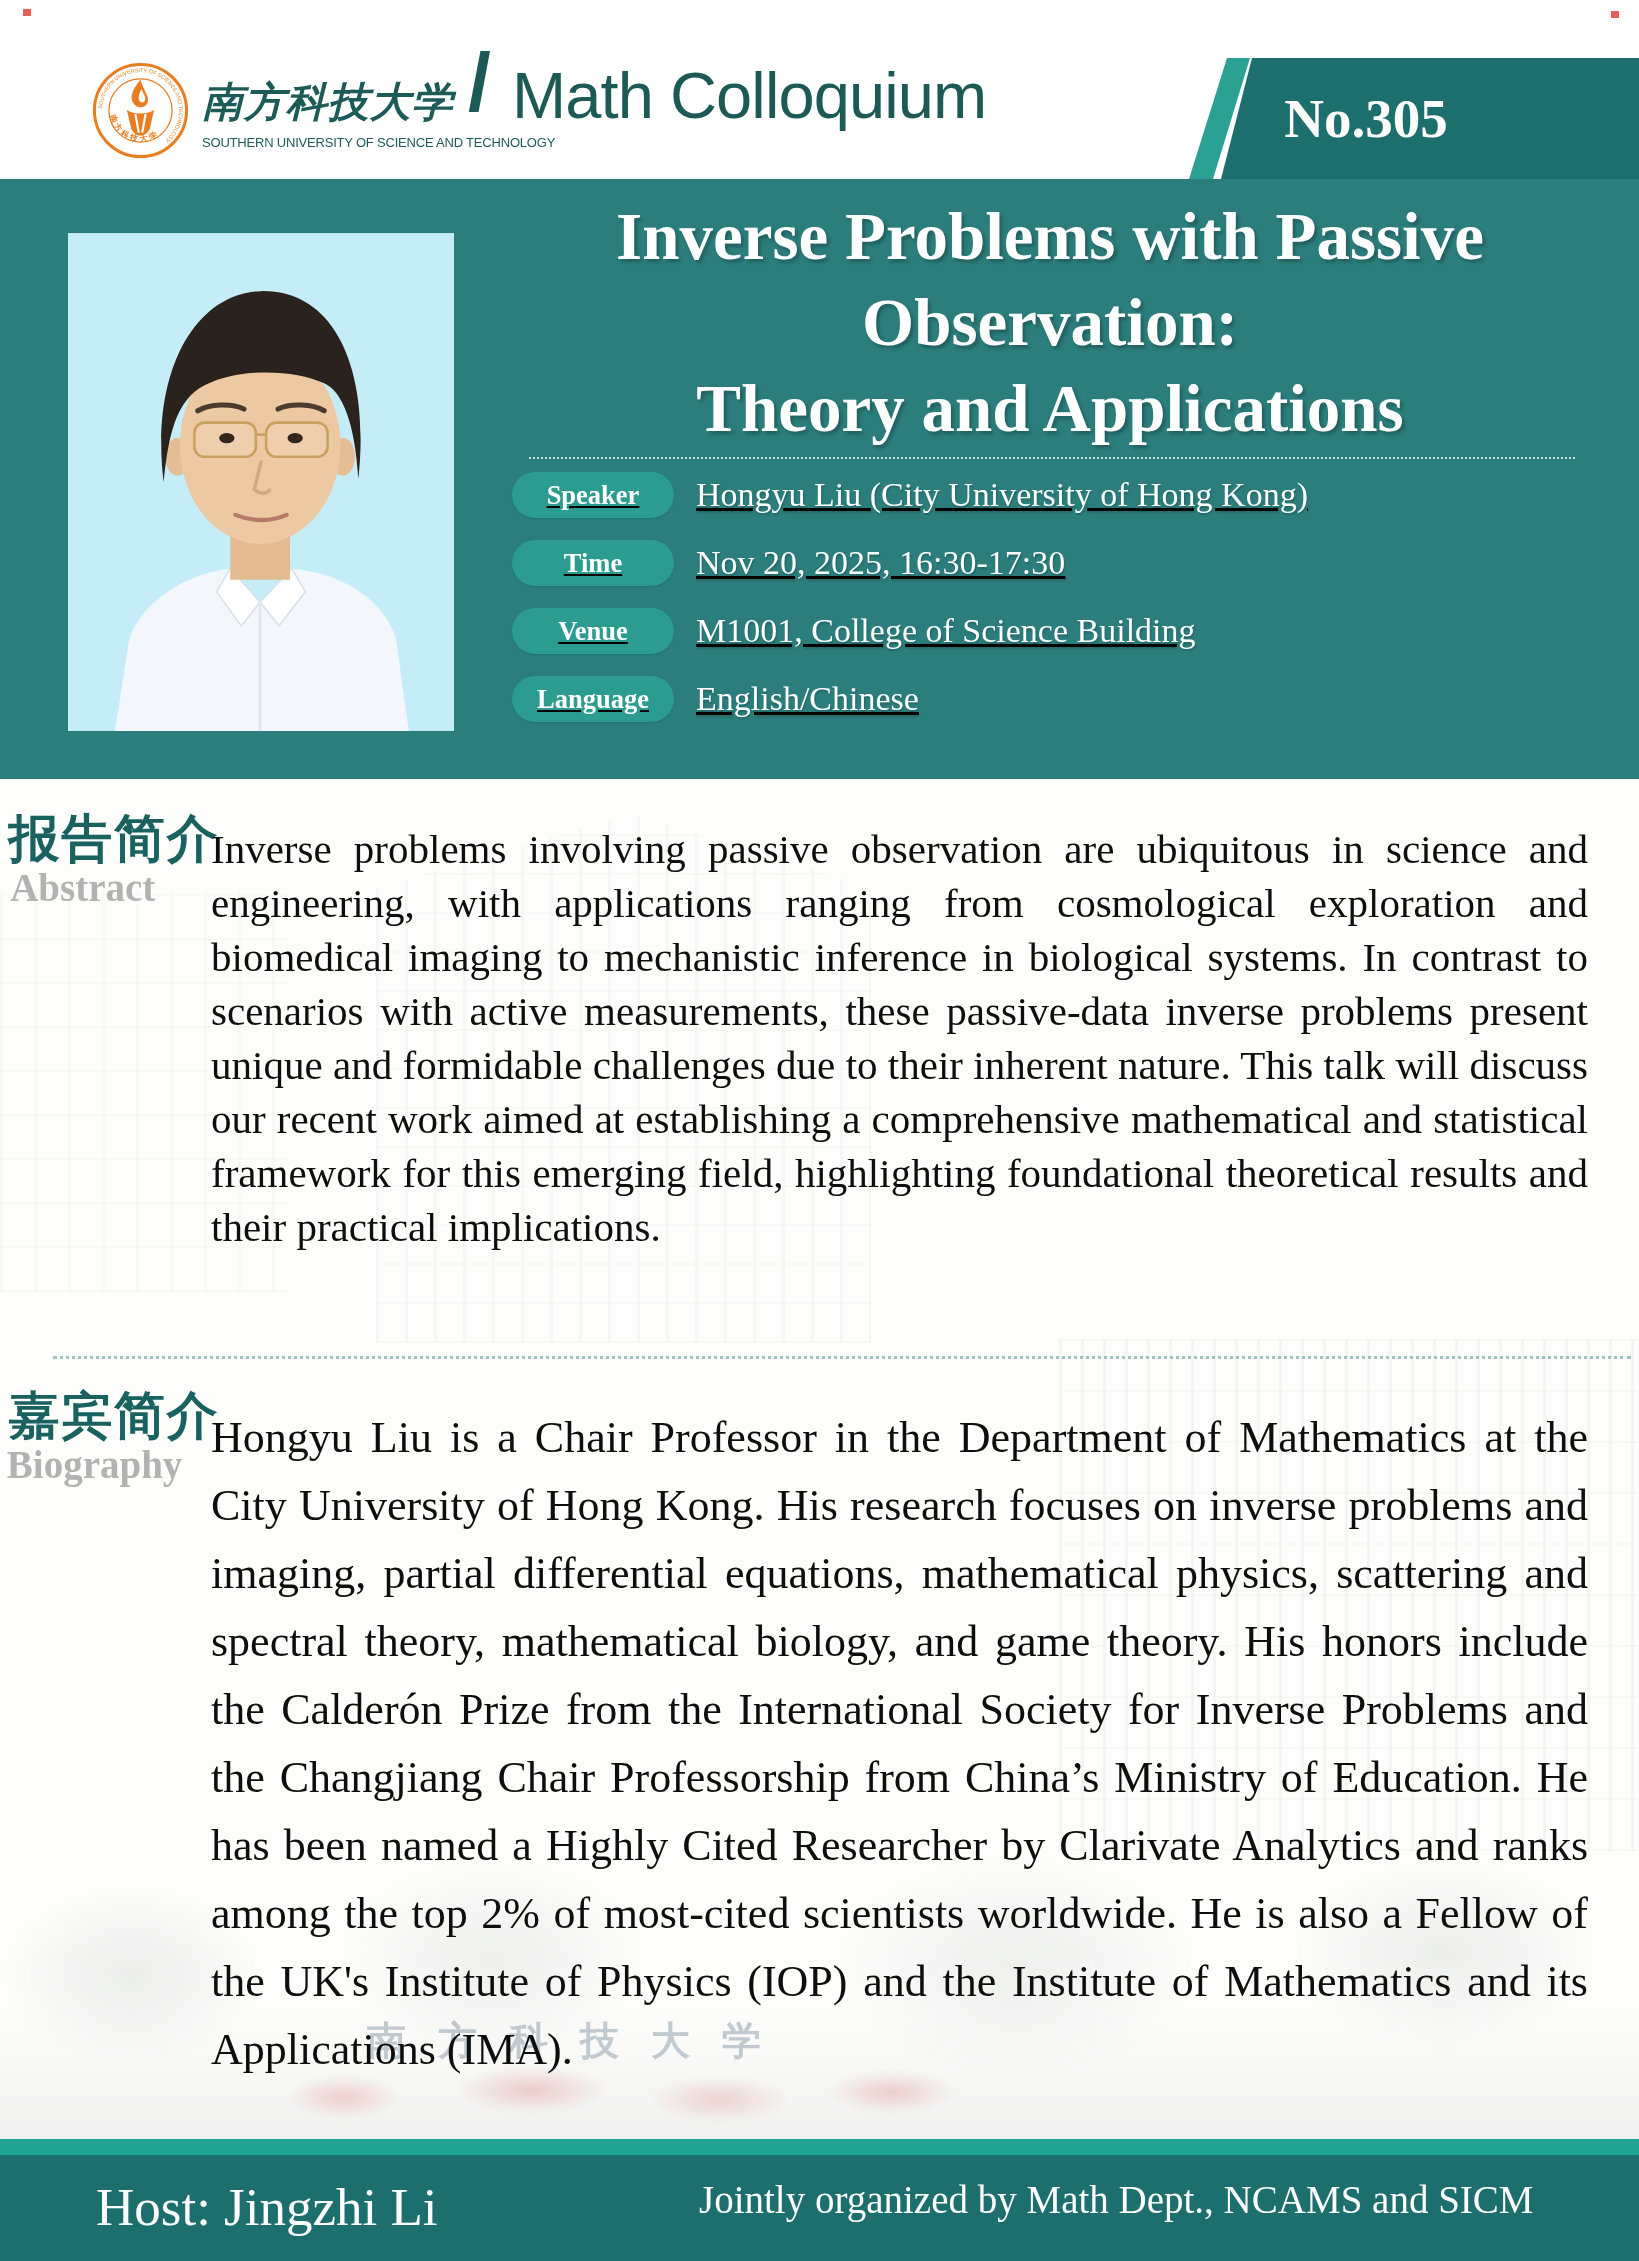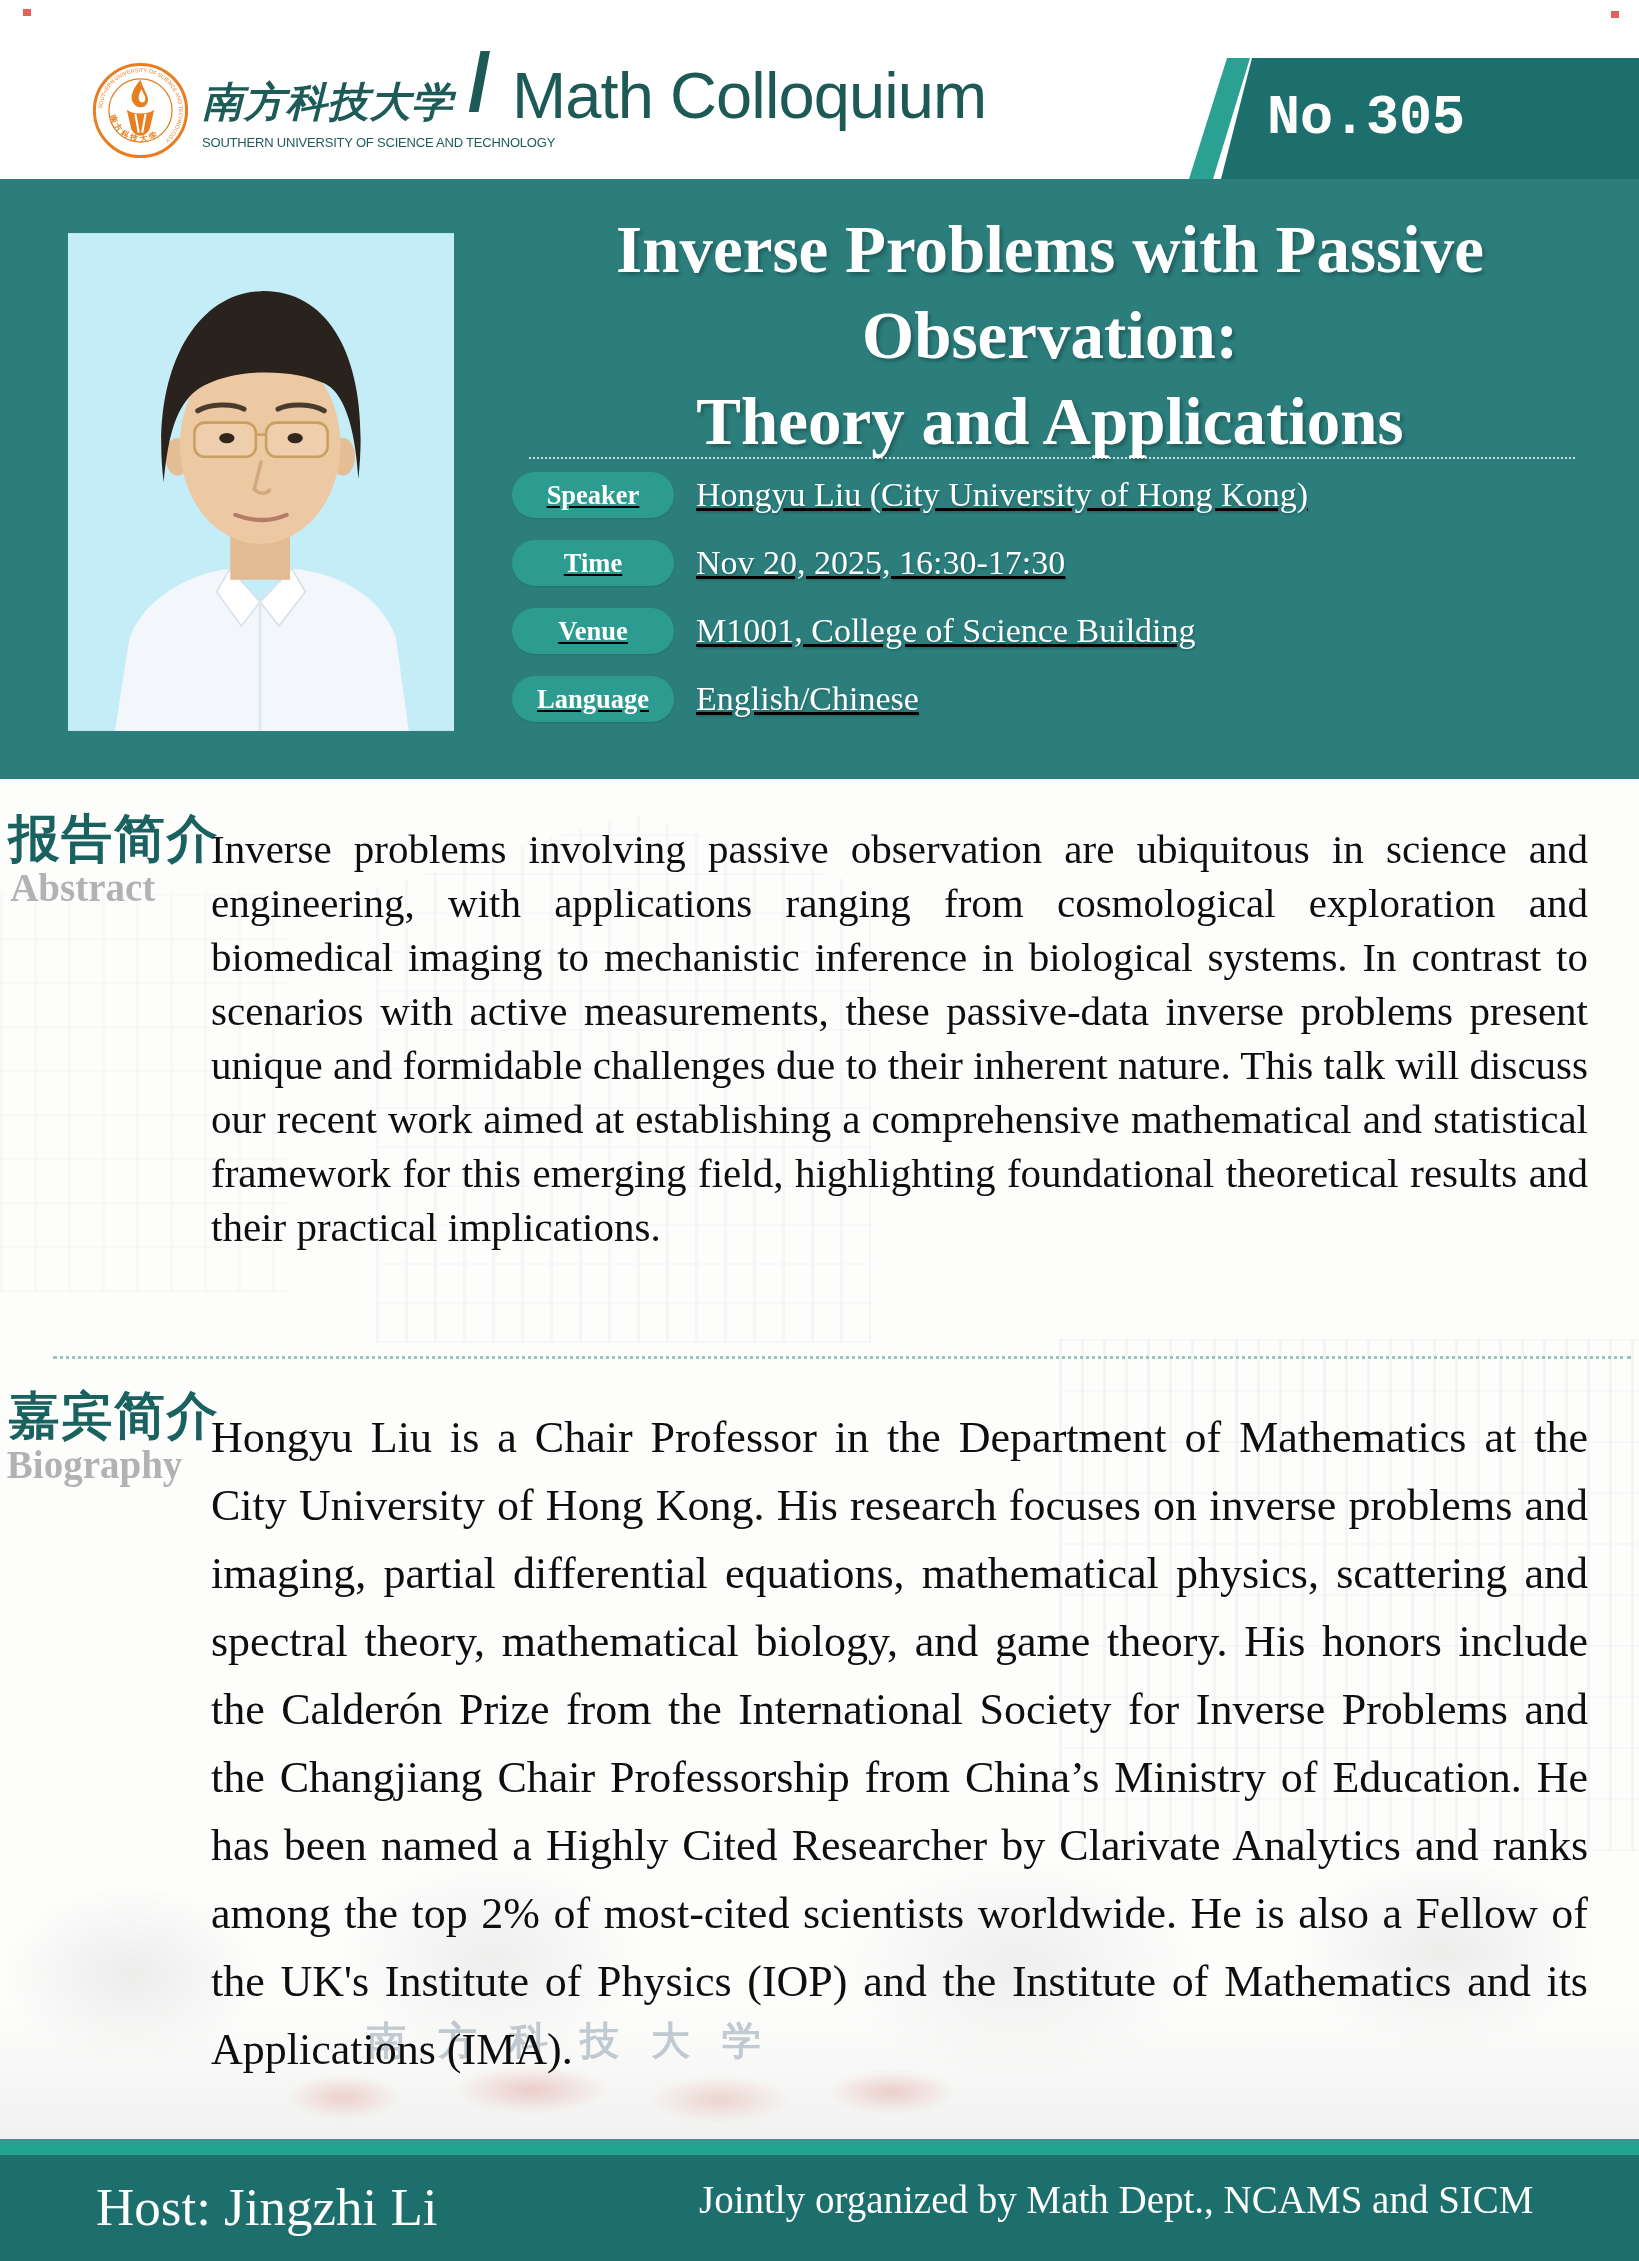--- a/index.html
+++ b/index.html
@@ -18,30 +18,30 @@
   .uni-names{position:absolute;left:202px;top:75px;}
   .uni-zh{font-family:"Liberation Serif",serif;font-weight:bold;font-size:41px;letter-spacing:0.9px;color:#1d5b59;font-style:italic;}
   .uni-en{font-family:"Liberation Sans",sans-serif;font-size:13px;letter-spacing:-0.2px;color:#1d5b59;margin-top:5.1px;}
   .hdr-slash{position:absolute;left:468px;top:41px;font-family:"Liberation Sans",sans-serif;
     font-weight:bold;font-size:82px;line-height:82px;color:#1d5a56;}
   .hdr-title{position:absolute;left:512px;top:60px;font-family:"Liberation Sans",sans-serif;
     font-weight:normal;font-size:65px;line-height:72px;letter-spacing:-0.9px;color:#1d5a56;}
   .badge-stripe{position:absolute;left:1189px;top:58px;width:61px;height:121px;background:#2aa193;
     clip-path:polygon(38px 0,61px 0,24px 100%,0 100%);}
   .badge{position:absolute;left:1221px;top:58px;width:418px;height:121px;background:#1c6f6d;
-    clip-path:polygon(31px 0,100% 0,100% 100%,0 100%);font-family:Liberation Mono, monospace;}
+    clip-path:polygon(31px 0,100% 0,100% 100%,0 100%);}
   .badge span{display:block;text-align:center;line-height:121px;padding-right:128px;
     font-weight:bold;font-size:55px;color:#fdfdfc;}
 
   
   .hero{position:absolute;left:0;top:179px;width:1640px;height:600px;background:#2b7e7c;z-index:2;}
   .photo{position:absolute;left:68px;top:54px;width:386px;height:498px;}
   .talk-title{position:absolute;left:461px;top:13.7px;width:1178px;text-align:center;
     color:#ffffff;font-weight:bold;font-size:67px;line-height:86px;
-    text-shadow:2.6px 2.6px 3.4px rgba(15,45,45,.38);margin-top:13px;}
+    text-shadow:2.6px 2.6px 3.4px rgba(15,45,45,.38);}
   .info-sep{position:absolute;left:529px;top:278px;width:1046px;height:0;
     border-top:2.6px dotted rgba(255,255,255,.75);}
   .info-rows{position:absolute;left:512px;top:293px;text-decoration:underline;}
   .info-row{display:flex;align-items:center;height:46px;margin-bottom:22px;}
   .pill{width:162px;height:46px;border-radius:23px;background:#2d9c90;
     color:#ffffff;font-weight:bold;font-size:26.5px;text-align:center;line-height:46px;
     box-shadow:0 0.9px 1.7px rgba(0,40,40,.15);}
   .info-value{margin-left:22px;color:#ffffff;font-size:34px;line-height:46px;white-space:nowrap;
     text-shadow:0.9px 1.7px 1.7px rgba(15,45,45,.3);}
 

